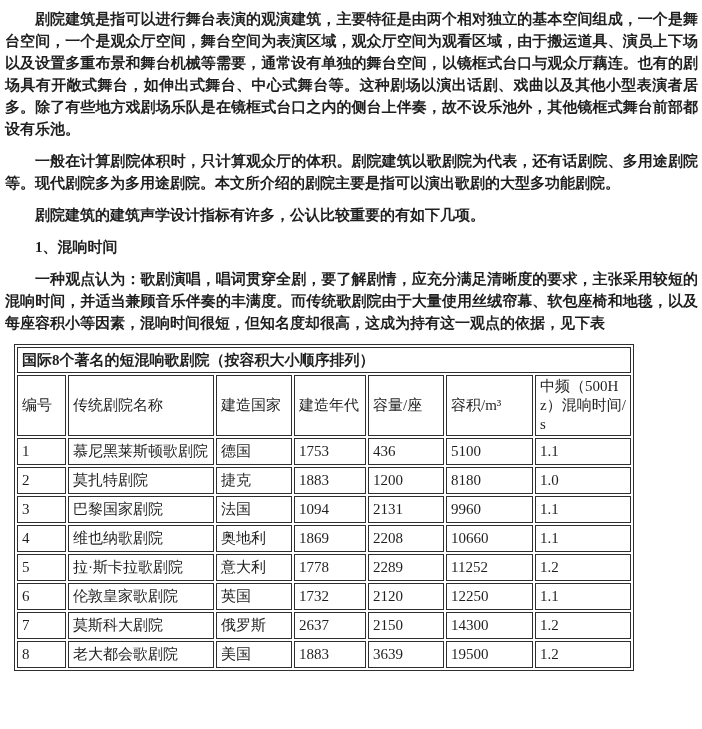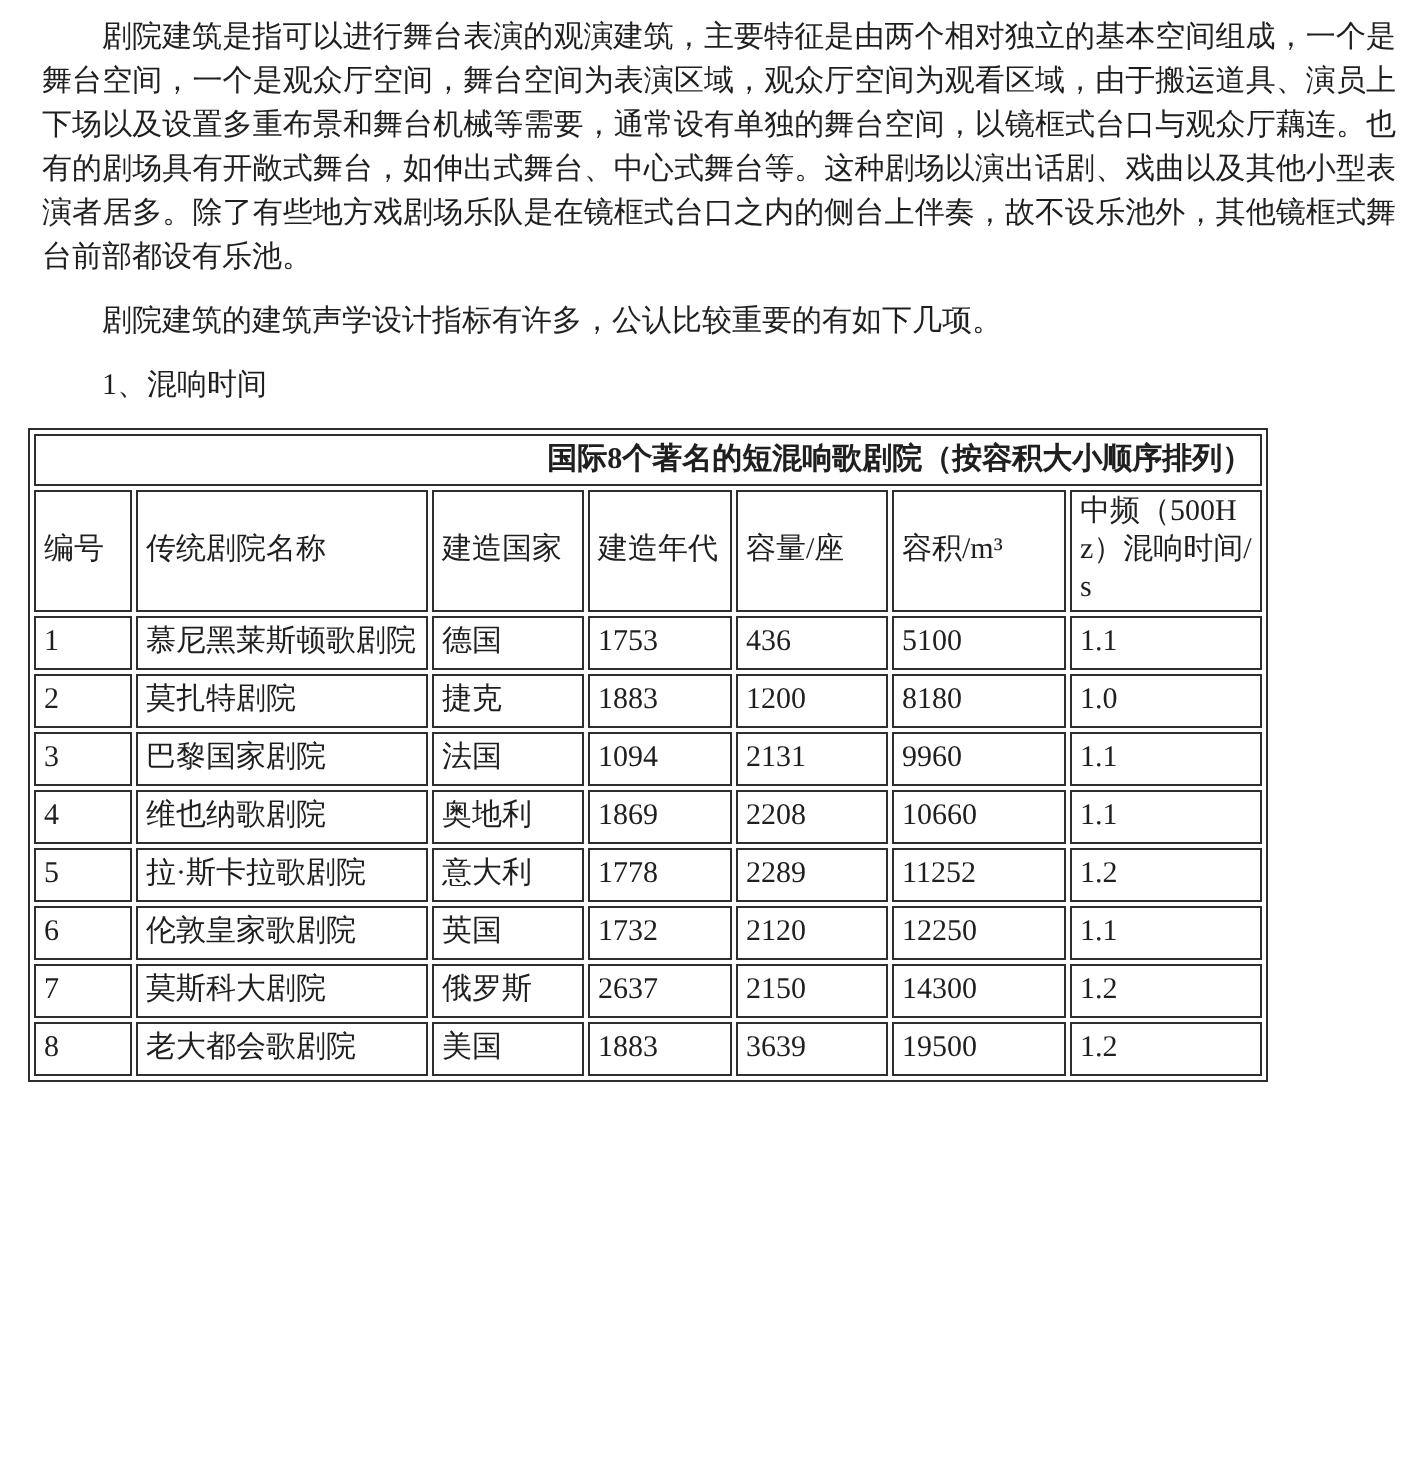--- a/index.html
+++ b/index.html
@@ -13,23 +13,24 @@
     overflow: hidden;
     font-family: "Liberation Serif", "DejaVu Serif", serif;
     color: #1f1f1f;
   }
   .doc {
     padding: 8px 4px 0 5px;
     font-size: 15px;
     line-height: 22px;
   }
   .doc p {
-    margin: 0 0 10px 16px;
+    margin: 0 0 10px 0;
     text-indent: 2em;
     text-align: justify;
+    font-weight: bold;
   }
   table.opera {
     margin: 6px 0 0 9px;
     width: 620px;
     table-layout: fixed;
     border-collapse: separate;
     border-spacing: 2px;
     border: 1px solid #2e2e2e;
     background: #ffffff;
   }
@@ -39,39 +40,41 @@
     padding: 1px 4px;
     font-size: 15px;
     line-height: 19px;
     font-weight: normal;
     text-align: left;
     vertical-align: middle;
     overflow: hidden;
     word-break: break-all;
   }
   table.opera th.tbl-title {
-    text-align: right;
+    text-align: left;
     font-weight: bold;
     height: 26px;
   }
   table.opera tr.hdr th {
     height: 44px;
     margin-top: 40px;
   }
   table.opera tbody td {
     height: 27px;
   }
 </style>
 </head>
 <body>
 
 <div class="doc">
   <p>剧院建筑是指可以进行舞台表演的观演建筑，主要特征是由两个相对独立的基本空间组成，一个是舞台空间，一个是观众厅空间，舞台空间为表演区域，观众厅空间为观看区域，由于搬运道具、演员上下场以及设置多重布景和舞台机械等需要，通常设有单独的舞台空间，以镜框式台口与观众厅藕连。也有的剧场具有开敞式舞台，如伸出式舞台、中心式舞台等。这种剧场以演出话剧、戏曲以及其他小型表演者居多。除了有些地方戏剧场乐队是在镜框式台口之内的侧台上伴奏，故不设乐池外，其他镜框式舞台前部都设有乐池。</p>
+  <p>一般在计算剧院体积时，只计算观众厅的体积。剧院建筑以歌剧院为代表，还有话剧院、多用途剧院等。现代剧院多为多用途剧院。本文所介绍的剧院主要是指可以演出歌剧的大型多功能剧院。</p>
   <p>剧院建筑的建筑声学设计指标有许多，公认比较重要的有如下几项。</p>
   <p>1、混响时间</p>
+  <p>一种观点认为：歌剧演唱，唱词贯穿全剧，要了解剧情，应充分满足清晰度的要求，主张采用较短的混响时间，并适当兼顾音乐伴奏的丰满度。而传统歌剧院由于大量使用丝绒帘幕、软包座椅和地毯，以及每座容积小等因素，混响时间很短，但知名度却很高，这成为持有这一观点的依据，见下表</p>
 
   <table class="opera">
     <colgroup>
       <col style="width:49px">
       <col style="width:146px">
       <col style="width:76px">
       <col style="width:72px">
       <col style="width:76px">
       <col style="width:87px">
       <col style="width:96px">

